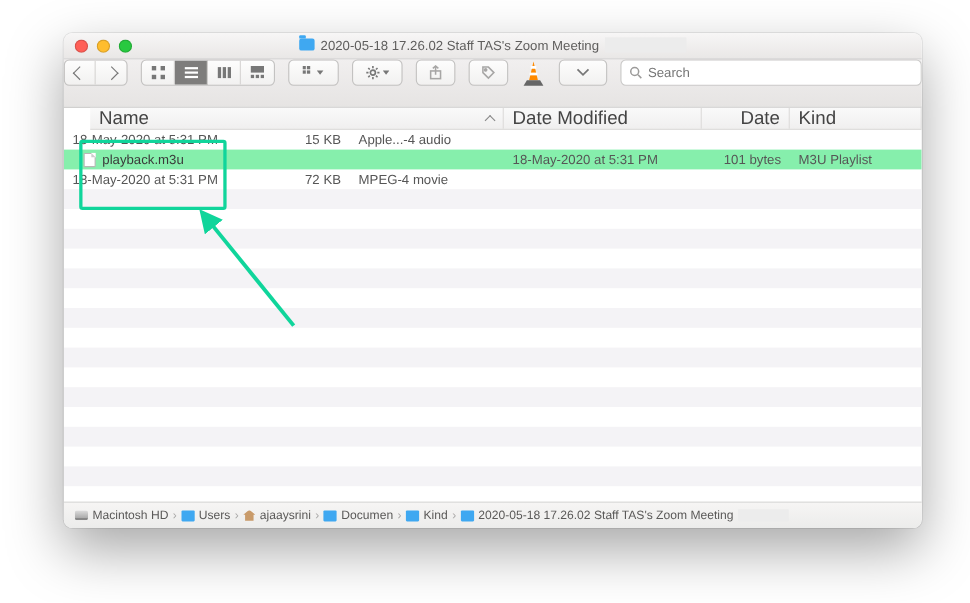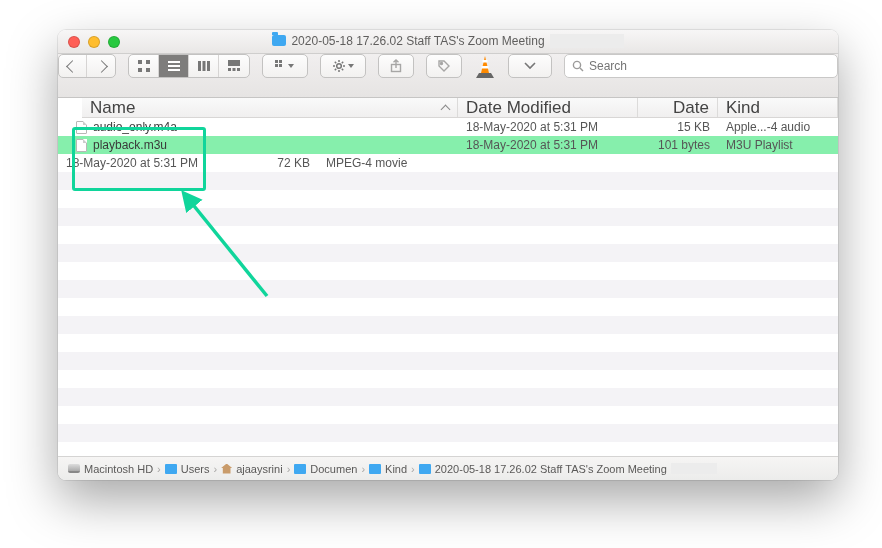--- a/index.html
+++ b/index.html
@@ -232,24 +232,20 @@
     <div class="col-size">
         <span>Date</span>
       </div>
     <div class="col-kind">
         <span>Kind</span>
       </div>
   </div>
 
   <div class="filelist">
     <div class="row">
-      <div class="c-name">
-          <span class="ficon doc"></span>
-          <span>audio_only.m4a</span>
-        </div>
       <div class="c-date">18-May-2020 at 5:31 PM</div>
       <div class="c-size">15 KB</div>
       <div class="c-kind">Apple...-4 audio</div>
     </div>
     <div class="row alt">
       <div class="c-name">
           <span class="ficon doc"></span>
           <span>playback.m3u</span>
         </div>
       <div class="c-date">18-May-2020 at 5:31 PM</div>

